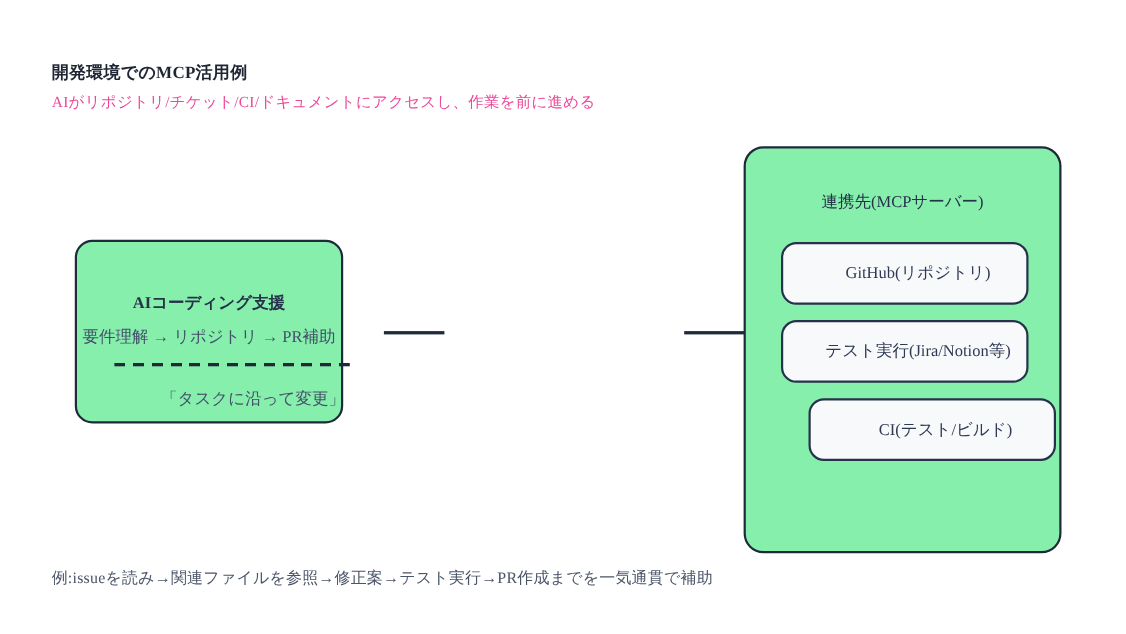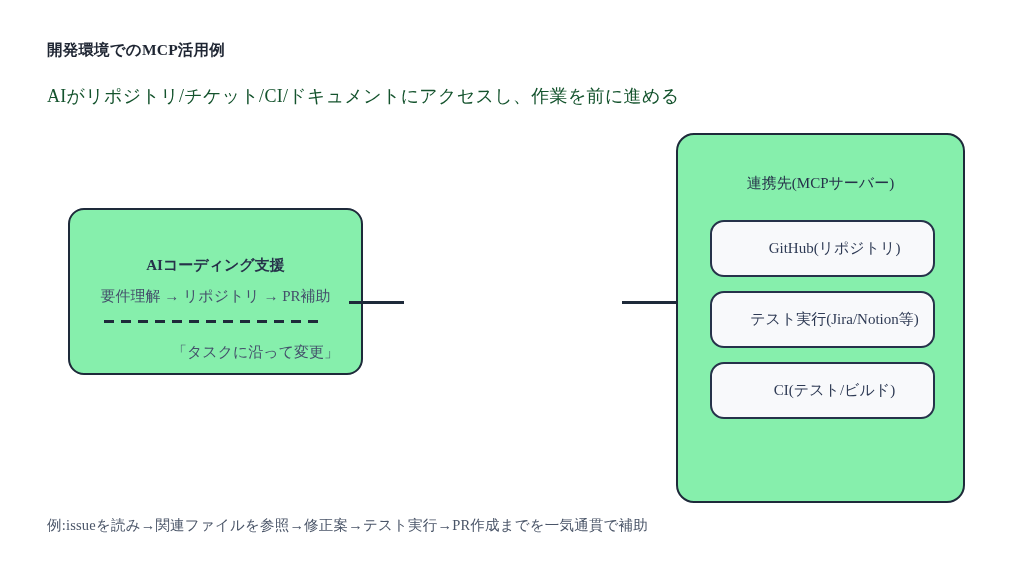--- a/index.html
+++ b/index.html
@@ -11,52 +11,52 @@
   .canvas {
     position: relative;
     width: 1024px;
     height: 576px;
     background: #ffffff;
     overflow: hidden;
   }
   .page-title {
     position: absolute;
     left: 47px;
-    top: 40px;
+    top: 56px;
     font-size: 15.5px;
     font-weight: bold;
     color: #1f2633;
     letter-spacing: 0.2px;
   }
   .page-subtitle {
     position: absolute;
     left: 47px;
     top: 84px;
-    font-size: 18px;
-    color: #14532d;
+    font-size: 14px;
+    color: #ec4899;
     letter-spacing: 0.3px;
   }
   .page-caption {
     position: absolute;
     left: 47px;
     top: 516px;
     font-size: 14.5px;
     color: #4a5568;
     letter-spacing: 0.2px;
   }
   .node {
     position: absolute;
     background: #86efac;
     border: 2.5px solid #1e2a3a;
     border-radius: 16px;
   }
   .ai-box {
     left: 68px;
-    top: 208px;
-    width: 295px;
+    top: 218px;
+    width: 244px;
     height: 167px;
   }
   .ai-box .box-title {
     position: absolute;
     width: 100%;
     top: 46px;
     text-align: center;
     font-size: 15px;
     font-weight: bold;
     color: #26324a;
@@ -136,21 +136,21 @@
     display: flex;
     align-items: center;
     justify-content: center;
     font-size: 15px;
     color: #2e3a54;
     text-align: center;
     padding-left: 24px;
   }
   .server-item:nth-of-type(2) { top: 85px; }
   .server-item:nth-of-type(3) { top: 156px; }
-  .server-item:nth-of-type(4) { top: 227px; }
+  .server-item:nth-of-type(4) { top: 227px; margin-left: 25px; }
   .server-item:nth-of-type(5) { top: 298px; }
   .connector {
     position: absolute;
     top: 301px;
     height: 3px;
     background: #1e2a3a;
   }
   .connector-left { left: 349px; width: 55px; }
   .connector-right { left: 622px; width: 55px; }
 </style>

